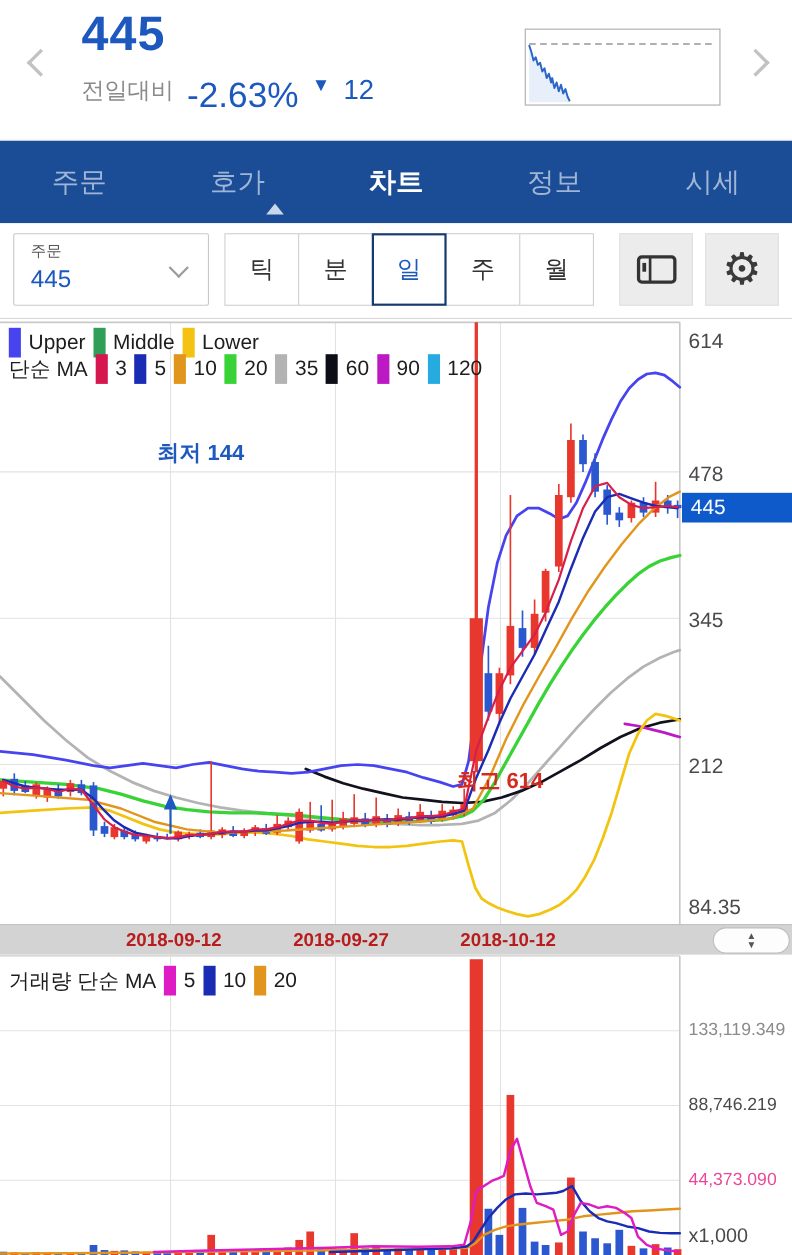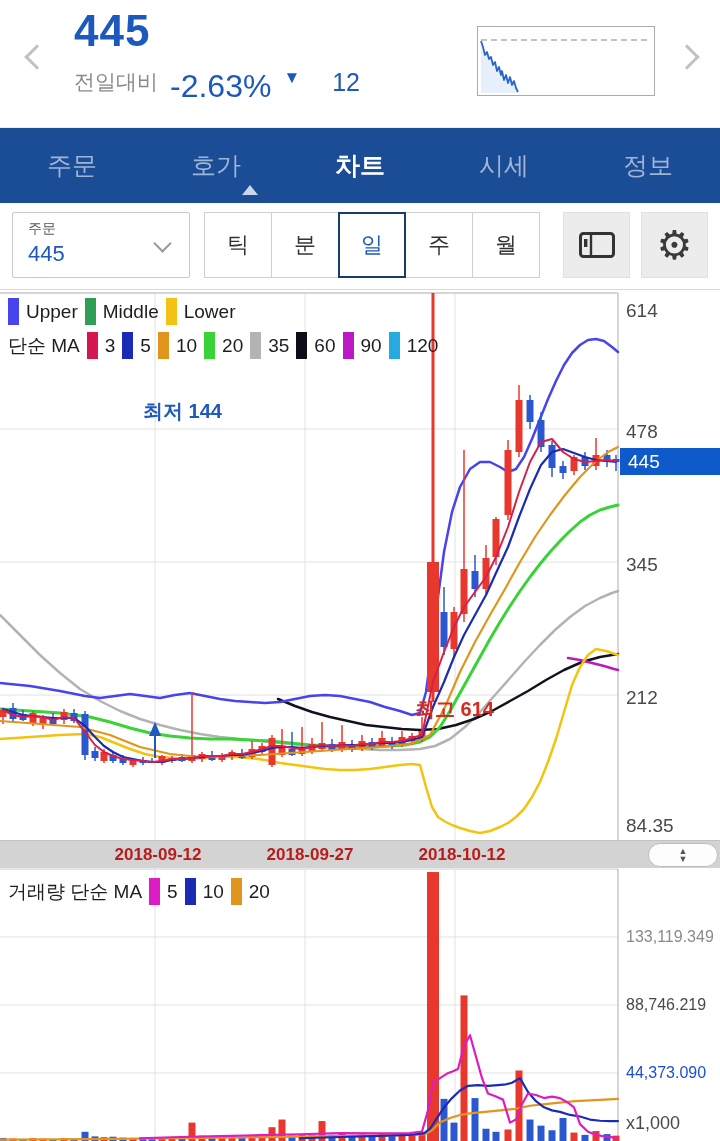--- a/index.html
+++ b/index.html
@@ -9,21 +9,21 @@
   
   .header { height:128px; background:#fff; border-bottom:1px solid #e7ebf3; }
   .chev { position:absolute; width:18px; height:18px; border-left:3px solid #c2c2c2; border-bottom:3px solid #c2c2c2; }
   .chev.left  { left:28px; top:48px; transform:rotate(45deg); }
   .chev.right { left:678px; top:48px; transform:rotate(225deg); }
   .hprice { position:absolute; left:74px; top:6px; font-size:44px; font-weight:600; color:#1d58be; letter-spacing:1px; }
   .hrow { position:absolute; left:74px; top:68px; display:flex; align-items:flex-start; gap:12px; }
   .hlabel { font-size:21px; color:#8a8a8a; }
   .hpct { font-size:32px; color:#1d58be; font-weight:500; }
   .harrow { font-size:17px; color:#1d58be; }
-  .hchg { font-size:25px; color:#1d58be; font-weight:500;margin-left:20px; }
+  .hchg { font-size:25px; color:#1d58be; font-weight:500; }
   .minichart { position:absolute; left:477px; top:26px; width:178px; height:70px; border:1px solid #ababab; background:#fff; }
 
   
   .nav { height:75px; background:#1b4c96; display:flex; }
   .nav-tab { flex:1; display:flex; align-items:center; justify-content:center; font-size:25px; color:#9fb5d6; position:relative; cursor:pointer; }
   .nav-tab.active { color:#ffffff; font-weight:bold; }
   .nav-tab .submenu-tri { position:absolute; right:30px; bottom:8px; width:0; height:0; border-left:8px solid transparent; border-right:8px solid transparent; border-bottom:10px solid #c9d6eb; }
 
   
   .toolbar { height:87px; background:#fff; border-bottom:1px solid #d9d9d9; }
@@ -74,22 +74,22 @@
         <polyline points="3,14 5,20 7,28 9,25 11,32 13,30 15,38 17,35 19,44 21,40 23,48 24,44 26,53 28,48 30,56 32,50 34,58 36,54 38,61 40,65" fill="none" stroke="#2a65c8" stroke-width="1.8" stroke-linejoin="round"></polyline>
       </svg>
   </div>
   <span class="chev right"></span>
 </div>
 
 <div class="section nav" id="nav-bar">
     <div class="nav-tab">주문</div>
     <div class="nav-tab">호가<span class="submenu-tri"></span></div>
     <div class="nav-tab active">차트</div>
+    <div class="nav-tab">정보</div>
     <div class="nav-tab">시세</div>
-    <div class="nav-tab">정보</div>
   </div>
 
 <div class="section toolbar">
   <div class="orderbox">
     <div class="olabel">주문</div>
     <div class="ovalue">445</div>
     <span class="ochev"></span>
   </div>
   <div class="periods" id="period-group">
       <div class="pbtn">틱</div>
@@ -257,21 +257,21 @@
       <text x="415" y="426" fill="#d42a20" font-size="20" font-weight="600" font-family="&quot;Liberation Sans&quot;,sans-serif">최고 614</text>
     </svg>
   <div class="legend" id="boll-legend" style="top:8px;">
       <span class="sw" style="background: rgb(71, 67, 239);"></span>
       <span class="lt">Upper</span>
       <span class="sw" style="background: rgb(47, 158, 86);"></span>
       <span class="lt">Middle</span>
       <span class="sw" style="background: rgb(243, 194, 18);"></span>
       <span class="lt">Lower</span>
     </div>
-  <div class="legend" id="ma-legend" style="top:42px;">
+  <div class="legend" id="ma-legend" style="top:32px;">
       <span class="lt">단순 MA</span>
       <span class="sw" style="background: rgb(213, 22, 79);"></span>
       <span class="lt">3</span>
       <span class="sw" style="background: rgb(27, 44, 180);"></span>
       <span class="lt">5</span>
       <span class="sw" style="background: rgb(226, 149, 28);"></span>
       <span class="lt">10</span>
       <span class="sw" style="background: rgb(57, 211, 55);"></span>
       <span class="lt">20</span>
       <span class="sw" style="background: rgb(179, 179, 179);"></span>
@@ -372,13 +372,13 @@
     </svg>
   <div class="legend" id="vol-legend" style="top:10px;">
       <span class="lt">거래량 단순 MA</span>
       <span class="sw" style="background: rgb(221, 28, 195);"></span>
       <span class="lt">5</span>
       <span class="sw" style="background: rgb(27, 44, 180);"></span>
       <span class="lt">10</span>
       <span class="sw" style="background: rgb(226, 149, 28);"></span>
       <span class="lt">20</span>
     </div>
-<div class="vol-label" style="top: 59.9857px; color: rgb(138, 138, 138);">133,119.349</div><div class="vol-label" style="top: 127.99px; color: rgb(74, 74, 74);">88,746.219</div><div class="vol-label" style="top: 195.995px; color: #1d4ed8;">44,373.090</div><div class="unit-label" style="top: 245px;">x1,000</div></div>
+<div class="vol-label" style="top: 59.9857px; color: rgb(138, 138, 138);">133,119.349</div><div class="vol-label" style="top: 127.99px; color: rgb(74, 74, 74);">88,746.219</div><div class="vol-label" style="top: 195.995px; color: #ec4899;">44,373.090</div><div class="unit-label" style="top: 245px;">x1,000</div></div>
 
 </body></html>

